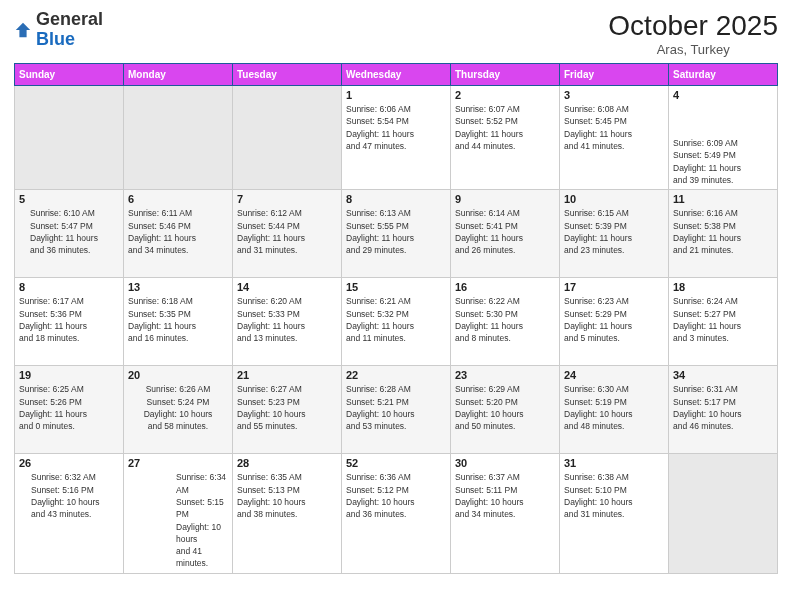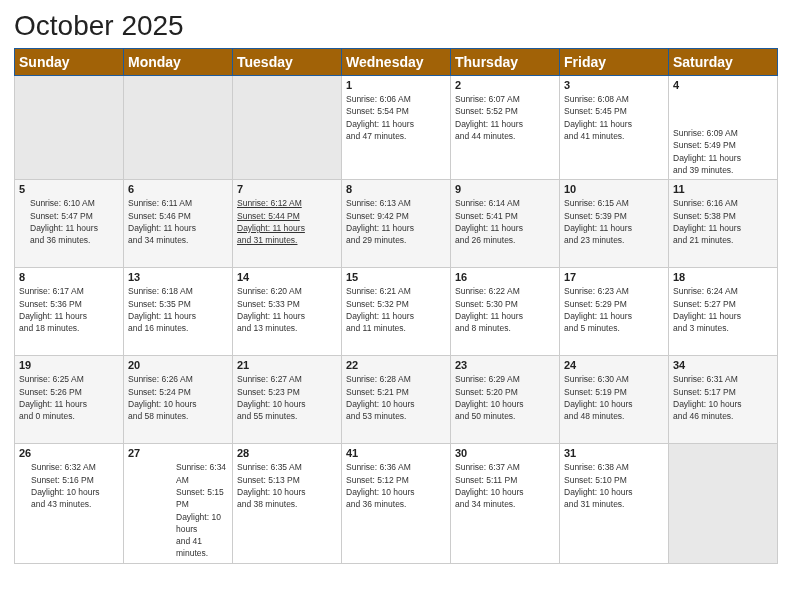--- a/index.html
+++ b/index.html
@@ -48,23 +48,23 @@
     .subtitle {
       font-size: 13px;
       color: #555;
     }
     .calendar {
       width: 100%;
       border-collapse: collapse;
       table-layout: fixed;
     }
     .calendar thead th {
-      background: #a16207;
+      background: #d946ef;
       color: #fff;
-      font-size: 14px;
+      font-size: 10px;
       font-weight: bold;
       padding: 5px 4px;
       text-align: left;
       border: 1px solid #1e5a9a;
     }
     .calendar tbody td {
       border: 1px solid #ccc;
       vertical-align: top;
       padding: 3px 4px;
       font-size: 9px;
@@ -89,22 +89,32 @@
     }
     .empty-cell {
       background: #e8e8e8 !important;
     }
   </style>
 </head>
 <body>
 
 <div class="page">
   <div class="header">
+    <div class="logo">
+      <svg class="logo-icon" viewBox="0 0 20 20">
+        <polygon points="10,2 18,10 14,10 14,18 6,18 6,10 2,10" fill="#2a6db5"></polygon>
+      </svg>
+      <div class="logo-text">
+        <span class="logo-general">General</span><br>
+        <span class="logo-blue">Blue</span>
+      </div>
+    </div>
     <div class="title-block">
       <div class="month-title">October 2025</div>
+      <div class="subtitle">Aras, Turkey</div>
     </div>
   </div>
 
   <table class="calendar">
     <thead>
       <tr>
         <th>Sunday</th>
         <th>Monday</th>
         <th>Tuesday</th>
         <th>Wednesday</th>
@@ -157,29 +167,29 @@
           </td>
           <td>
             <span class="day-number">6</span>
             <div class="day-info" style="white-space: pre-line;">Sunrise: 6:11 AM
 Sunset: 5:46 PM
 Daylight: 11 hours
 and 34 minutes.</div>
           </td>
           <td>
             <span class="day-number">7</span>
-            <div class="day-info" style="white-space: pre-line; text-decoration: underline;">Sunrise: 6:12 AM
+            <div class="day-info" style="white-space: pre-line;">Sunrise: 6:12 AM
 Sunset: 5:44 PM
 Daylight: 11 hours
 and 31 minutes.</div>
           </td>
           <td>
             <span class="day-number">8</span>
             <div class="day-info" style="white-space: pre-line;">Sunrise: 6:13 AM
-Sunset: 9:42 PM
+Sunset: 5:55 PM
 Daylight: 11 hours
 and 29 minutes.</div>
           </td>
           <td>
             <span class="day-number">9</span>
             <div class="day-info" style="white-space: pre-line;">Sunrise: 6:14 AM
 Sunset: 5:41 PM
 Daylight: 11 hours
 and 26 minutes.</div>
           </td>
@@ -252,21 +262,21 @@
         <tr>
           <td>
             <span class="day-number">19</span>
             <div class="day-info" style="white-space: pre-line;">Sunrise: 6:25 AM
 Sunset: 5:26 PM
 Daylight: 11 hours
 and 0 minutes.</div>
           </td>
           <td>
             <span class="day-number">20</span>
-            <div class="day-info" style="white-space: pre-line;">Sunrise: 6:26 AM
+            <div class="day-info" style="white-space: pre-line; text-align: center;">Sunrise: 6:26 AM
 Sunset: 5:24 PM
 Daylight: 10 hours
 and 58 minutes.</div>
           </td>
           <td>
             <span class="day-number">21</span>
             <div class="day-info" style="white-space: pre-line;">Sunrise: 6:27 AM
 Sunset: 5:23 PM
 Daylight: 10 hours
 and 55 minutes.</div>
@@ -316,21 +326,21 @@
 and 41 minutes.</div>
           </td>
           <td>
             <span class="day-number">28</span>
             <div class="day-info" style="white-space: pre-line;">Sunrise: 6:35 AM
 Sunset: 5:13 PM
 Daylight: 10 hours
 and 38 minutes.</div>
           </td>
           <td>
-            <span class="day-number">41</span>
+            <span class="day-number">52</span>
             <div class="day-info" style="white-space: pre-line;">Sunrise: 6:36 AM
 Sunset: 5:12 PM
 Daylight: 10 hours
 and 36 minutes.</div>
           </td>
           <td>
             <span class="day-number">30</span>
             <div class="day-info" style="white-space: pre-line;">Sunrise: 6:37 AM
 Sunset: 5:11 PM
 Daylight: 10 hours

